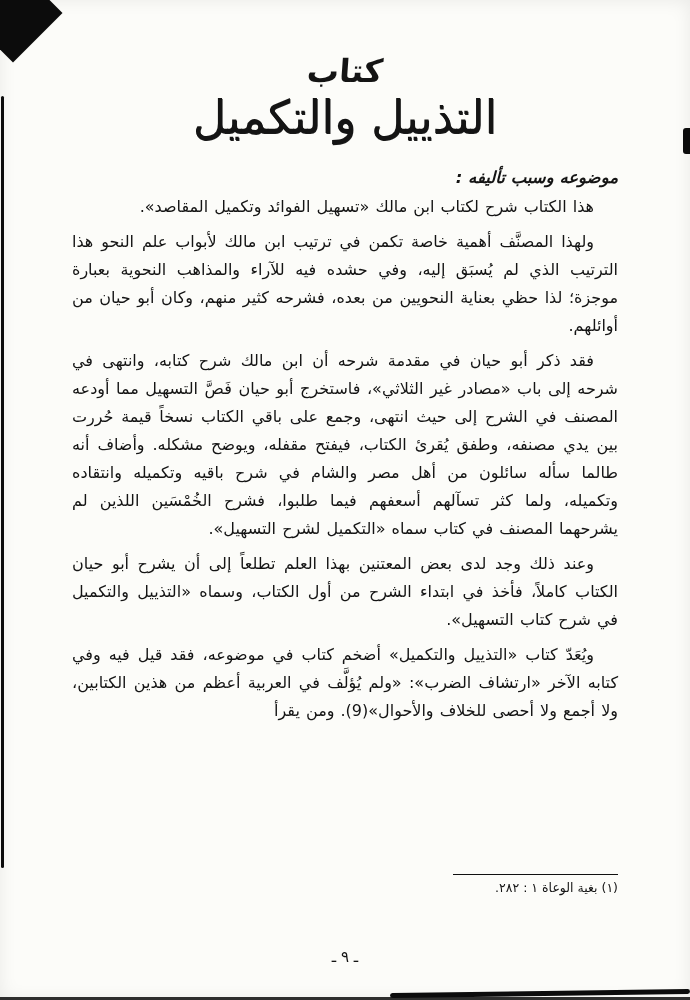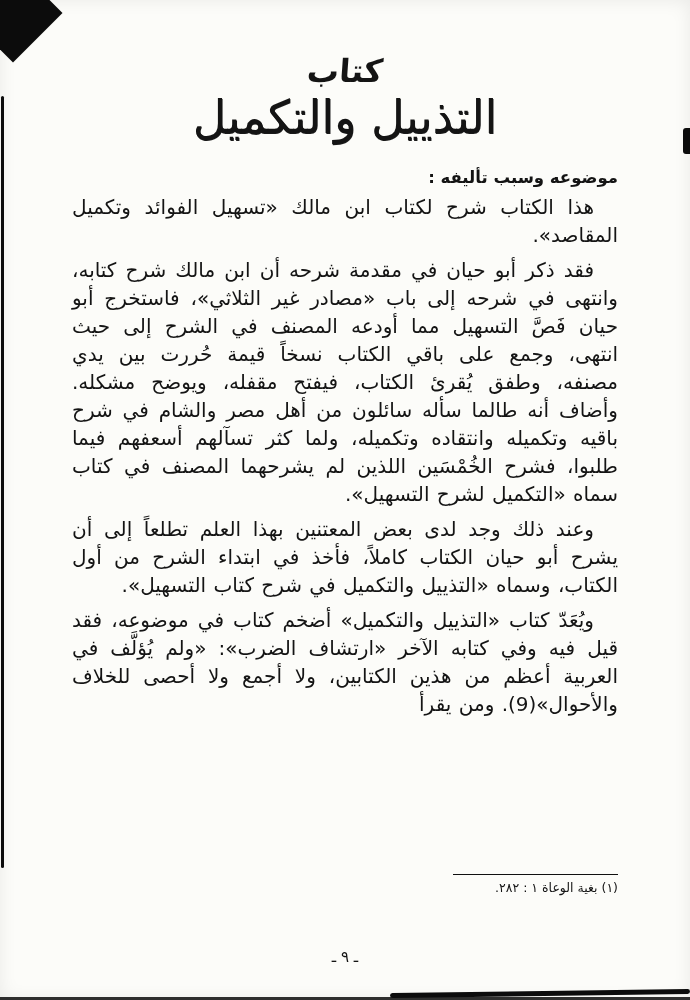--- a/index.html
+++ b/index.html
@@ -75,23 +75,24 @@
   .content {
     position: absolute;
     top: 168px;
     right: 72px;
     left: 72px;
   }
   .section-heading {
     font-size: 16.5px;
     font-weight: bold;
     margin: 0 0 6px 0;
+    font-style: italic;
   }
   .para {
-    font-size: 20px;
+    font-size: 16px;
     line-height: 28px;
     text-align: justify;
     margin: 0 0 7px 0;
     text-indent: 24px;
     word-spacing: 1px;
   }
 
   
   .footnote-area {
     position: absolute;
@@ -132,20 +133,21 @@
   <div class="artifact artifact-bottom-edge"></div>
 
   <div class="title-block">
     <div class="kitab-word">كتاب</div>
     <div class="main-title">التذييل والتكميل</div>
   </div>
 
   <div class="content">
     <h3 class="section-heading">موضوعه وسبب تأليفه :</h3>
     <p class="para">هذا الكتاب شرح لكتاب ابن مالك «تسهيل الفوائد وتكميل المقاصد».</p>
+    <p class="para">ولهذا المصنَّف أهمية خاصة تكمن في ترتيب ابن مالك لأبواب علم النحو هذا الترتيب الذي لم يُسبَق إليه، وفي حشده فيه للآراء والمذاهب النحوية بعبارة موجزة؛ لذا حظي بعناية النحويين من بعده، فشرحه كثير منهم، وكان أبو حيان من أوائلهم.</p>
     <p class="para">فقد ذكر أبو حيان في مقدمة شرحه أن ابن مالك شرح كتابه، وانتهى في شرحه إلى باب «مصادر غير الثلاثي»، فاستخرج أبو حيان فَصَّ التسهيل مما أودعه المصنف في الشرح إلى حيث انتهى، وجمع على باقي الكتاب نسخاً قيمة حُررت بين يدي مصنفه، وطفق يُقرئ الكتاب، فيفتح مقفله، ويوضح مشكله. وأضاف أنه طالما سأله سائلون من أهل مصر والشام في شرح باقيه وتكميله وانتقاده وتكميله، ولما كثر تسآلهم أسعفهم فيما طلبوا، فشرح الخُمْسَين اللذين لم يشرحهما المصنف في كتاب سماه «التكميل لشرح التسهيل».</p>
     <p class="para">وعند ذلك وجد لدى بعض المعتنين بهذا العلم تطلعاً إلى أن يشرح أبو حيان الكتاب كاملاً، فأخذ في ابتداء الشرح من أول الكتاب، وسماه «التذييل والتكميل في شرح كتاب التسهيل».</p>
     <p class="para">ويُعَدّ كتاب «التذييل والتكميل» أضخم كتاب في موضوعه، فقد قيل فيه وفي كتابه الآخر «ارتشاف الضرب»: «ولم يُؤلَّف في العربية أعظم من هذين الكتابين، ولا أجمع ولا أحصى للخلاف والأحوال»(9). ومن يقرأ</p>
   </div>
 
   <div class="footnote-area">
     <div class="footnote-rule"></div>
     <div class="footnote-text">(١) بغية الوعاة ١ : ٢٨٢.</div>
   </div>
 

